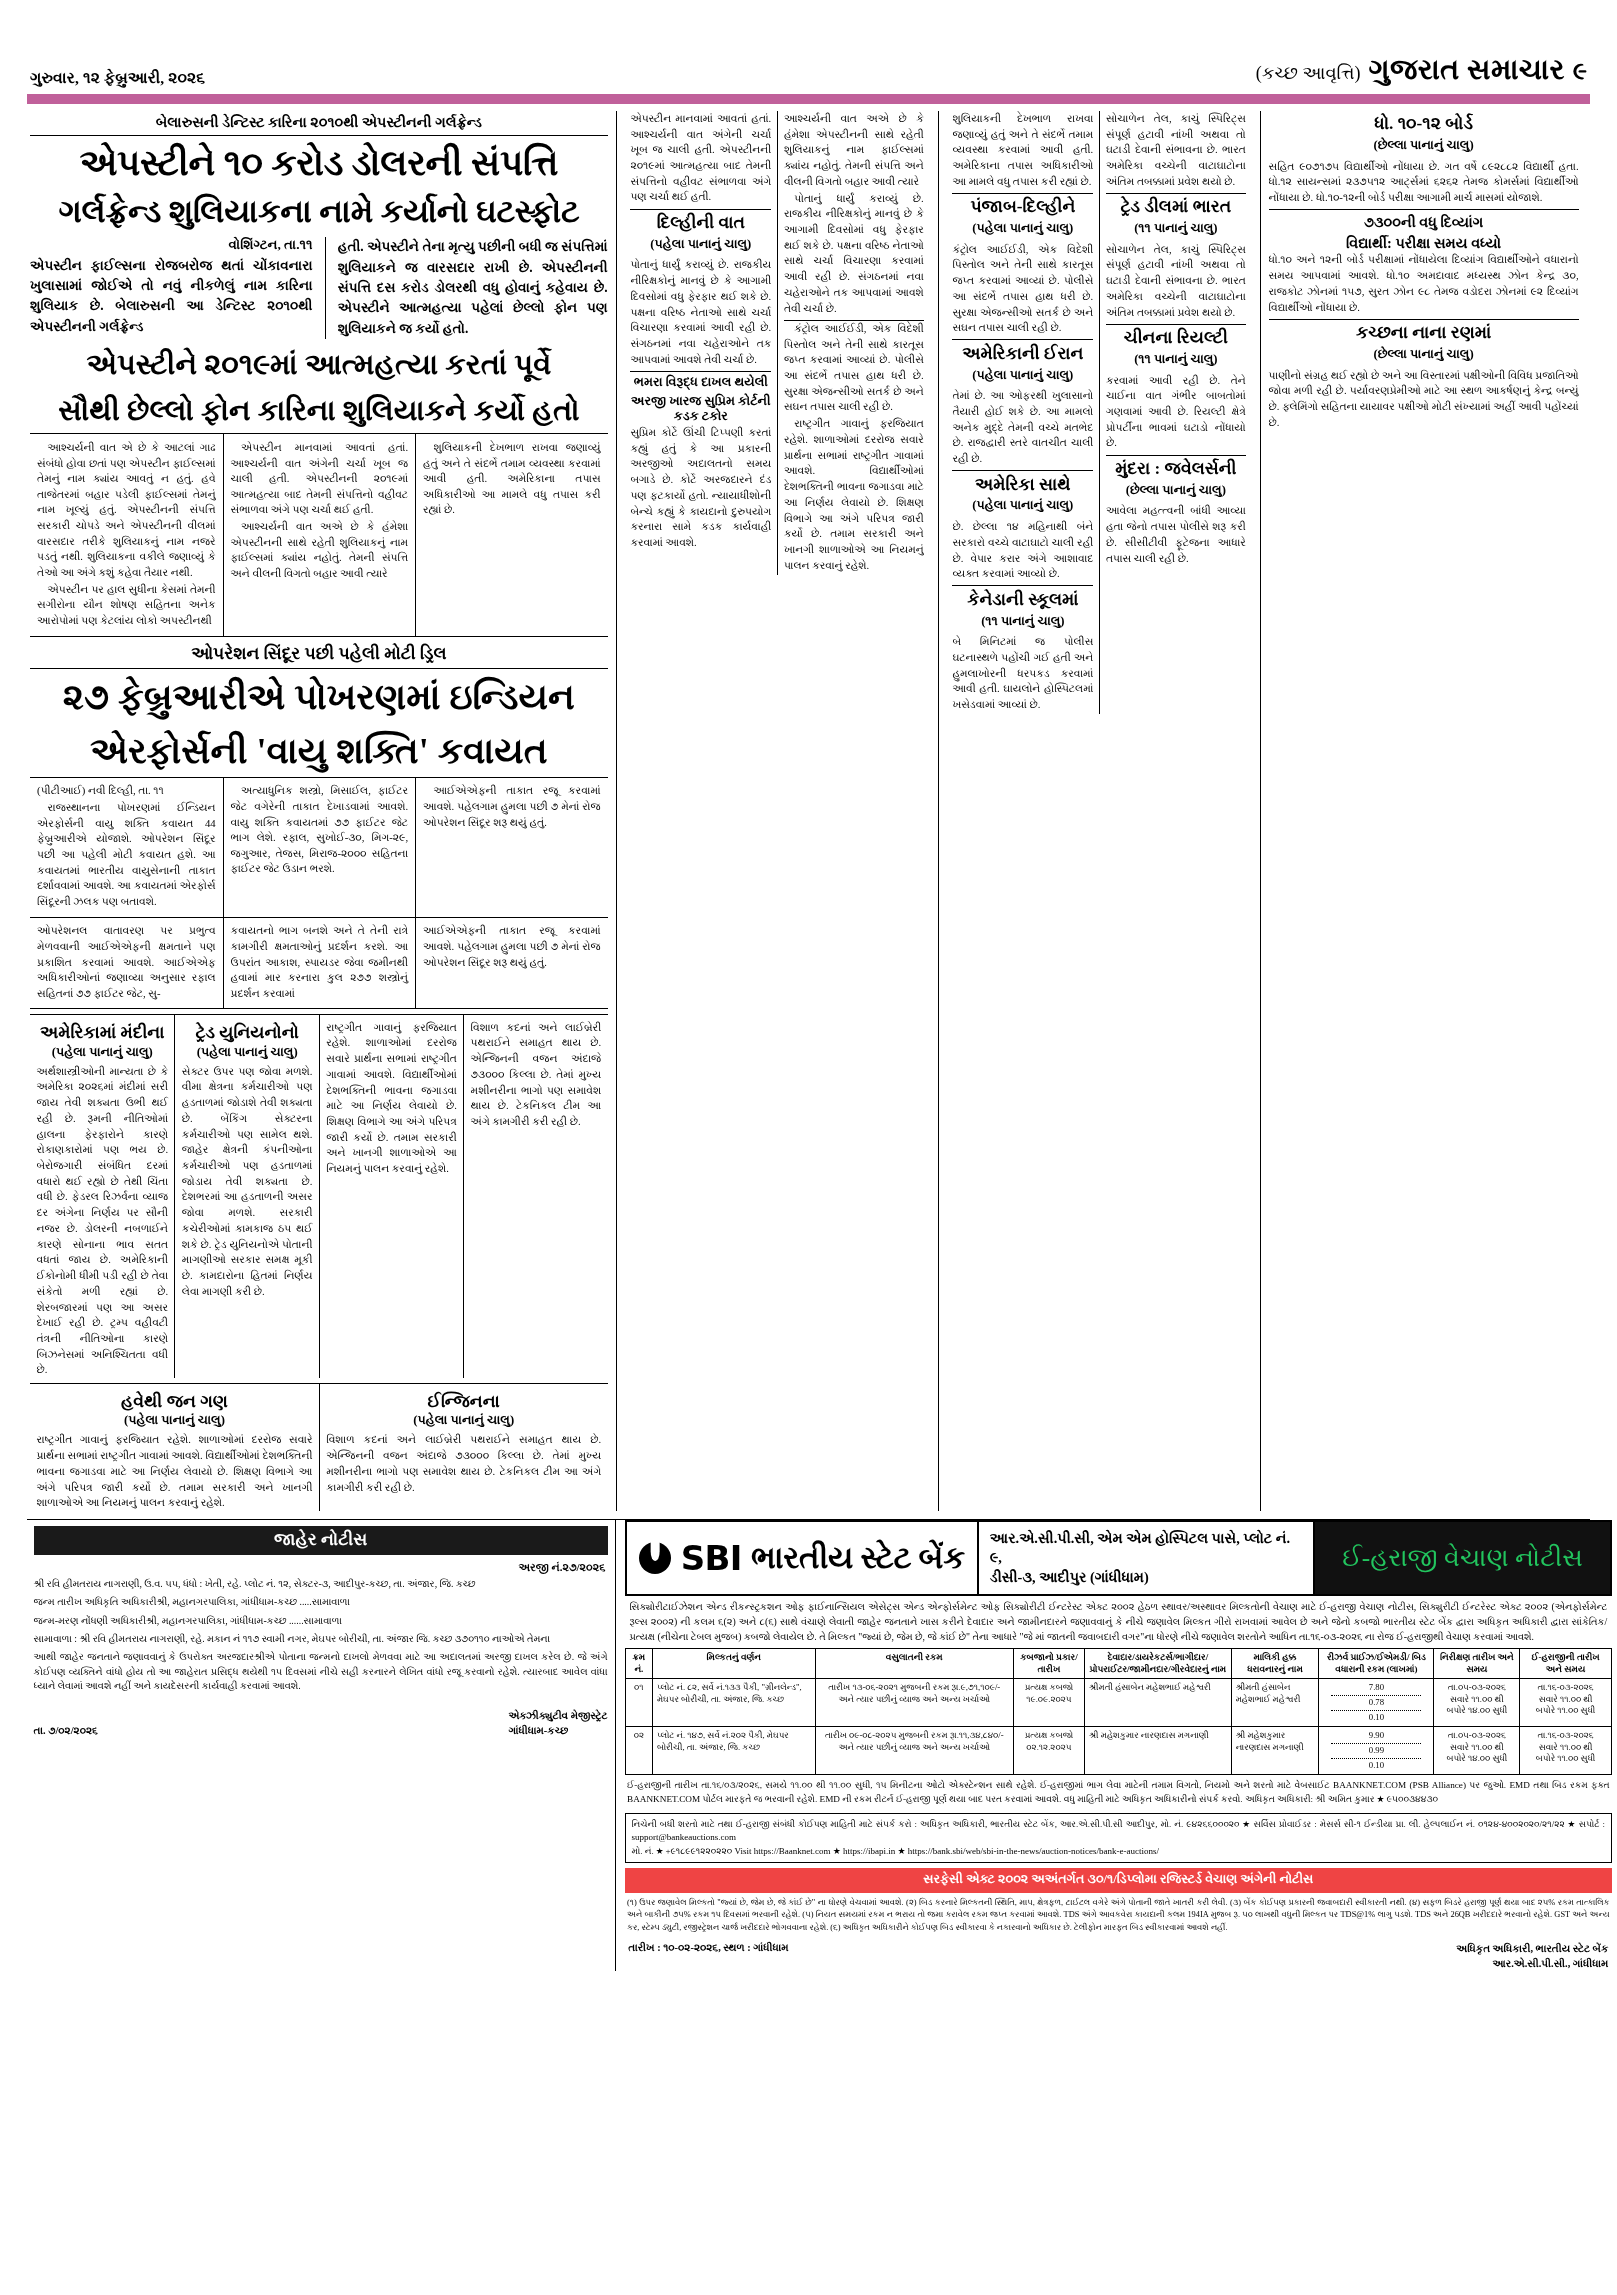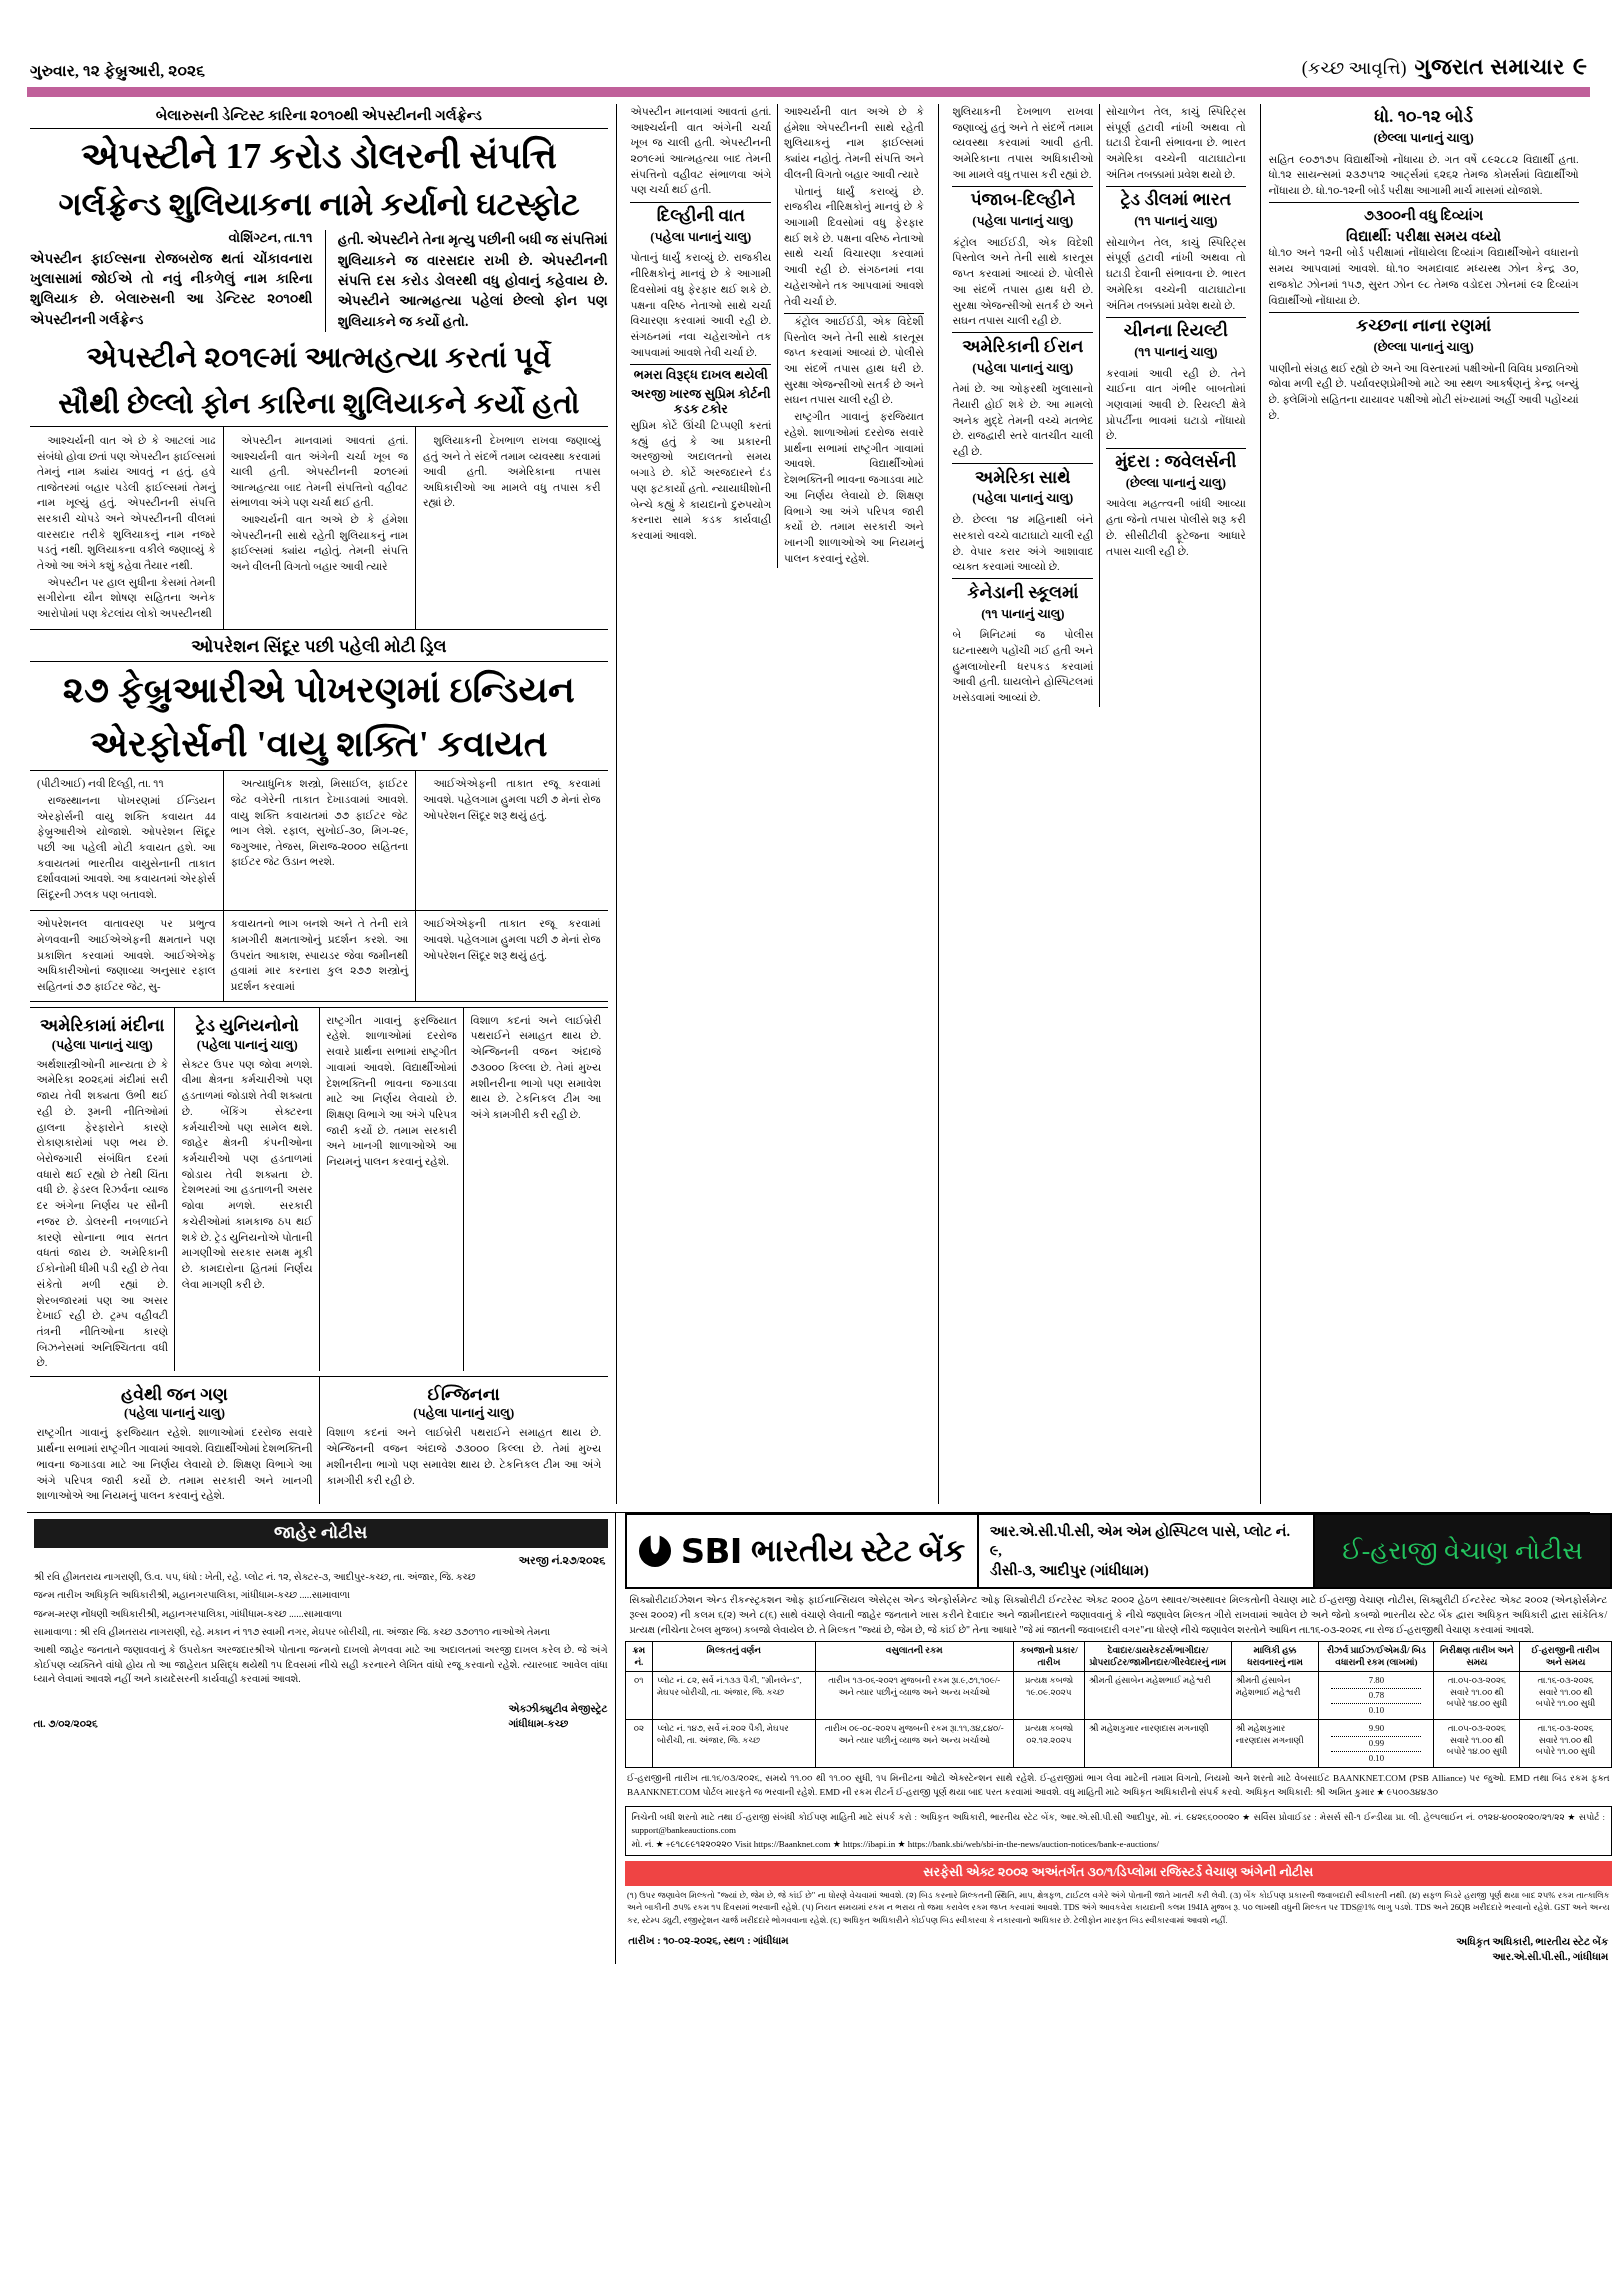--- a/index.html
+++ b/index.html
@@ -12,22 +12,22 @@
     -webkit-font-smoothing:antialiased;
   }
   .page { position:relative; width:1617px; height:2295px; padding:0 26.6px; }
 
   
   .masthead { display:flex; align-items:flex-end; justify-content:space-between;
               padding:53px 3.5px 3.5px 3.5px; }
   .mh-date { font-size:15.6px; font-weight:700; letter-spacing:0.1px; }
   .mh-right { display:flex; align-items:baseline; gap:8px; }
   .mh-edition { font-size:18px; font-weight:400; }
-  .mh-title { font-size:22px; font-weight:900; letter-spacing:0.3px;
-              font-family:Liberation Sans, sans-serif; }
+  .mh-title { font-size:29px; font-weight:900; letter-spacing:0.3px;
+              font-family:Liberation Serif, serif; }
   .mh-pageno { font-size:24px; font-weight:900; }
   .mh-rule { height:9.8px; background:#c0609a; margin:3.5px 0 0 0; }
 
   
   .body-grid { display:grid; grid-template-columns:589px 322px 322px 327px;
                column-gap:0; margin-top:7px; }
   .col { padding:0 8px; border-left:1.2px solid #000; }
   .col:first-child { border-left:none; padding-left:3.5px; }
 
   
@@ -141,21 +141,21 @@
       <span class="mh-pageno">૯</span>
     </div>
   </div>
   <div class="mh-rule" style="background: rgb(192, 96, 154);"></div>
 
   <div class="body-grid">
 
     <div class="col">
 
       <div class="kicker">બેલારુસની ડેન્ટિસ્ટ કારિના ૨૦૧૦થી એપસ્ટીનની ગર્લફ્રેન્ડ</div>
-      <div class="lead-head">એપસ્ટીને 17 કરોડ ડોલરની સંપત્તિ</div>
+      <div class="lead-head">એપસ્ટીને ૧૦ કરોડ ડોલરની સંપત્તિ</div>
       <div class="lead-head small">ગર્લફ્રેન્ડ શુલિયાકના નામે કર્યાનો ઘટસ્ફોટ</div>
 
       <div class="deck-wrap">
         <div>
           <div class="dateline">વોશિંગ્ટન, તા.૧૧</div>
           <div class="deck">એપસ્ટીન ફાઈલ્સના રોજબરોજ થતાં ચોંકાવનારા ખુલાસામાં જોઈએ તો નવું નીકળેલું નામ કારિના શુલિયાક છે. બેલારુસની આ ડેન્ટિસ્ટ ૨૦૧૦થી એપસ્ટીનની ગર્લફ્રેન્ડ</div>
         </div>
         <div>
           <div class="deck">હતી. એપસ્ટીને તેના મૃત્યુ પછીની બધી જ સંપત્તિમાં શુલિયાકને જ વારસદાર રાખી છે. એપસ્ટીનની સંપત્તિ દસ કરોડ ડોલરથી વધુ હોવાનું કહેવાય છે. એપસ્ટીને આત્મહત્યા પહેલાં છેલ્લો ફોન પણ શુલિયાકને જ કર્યો હતો.</div>
         </div>

